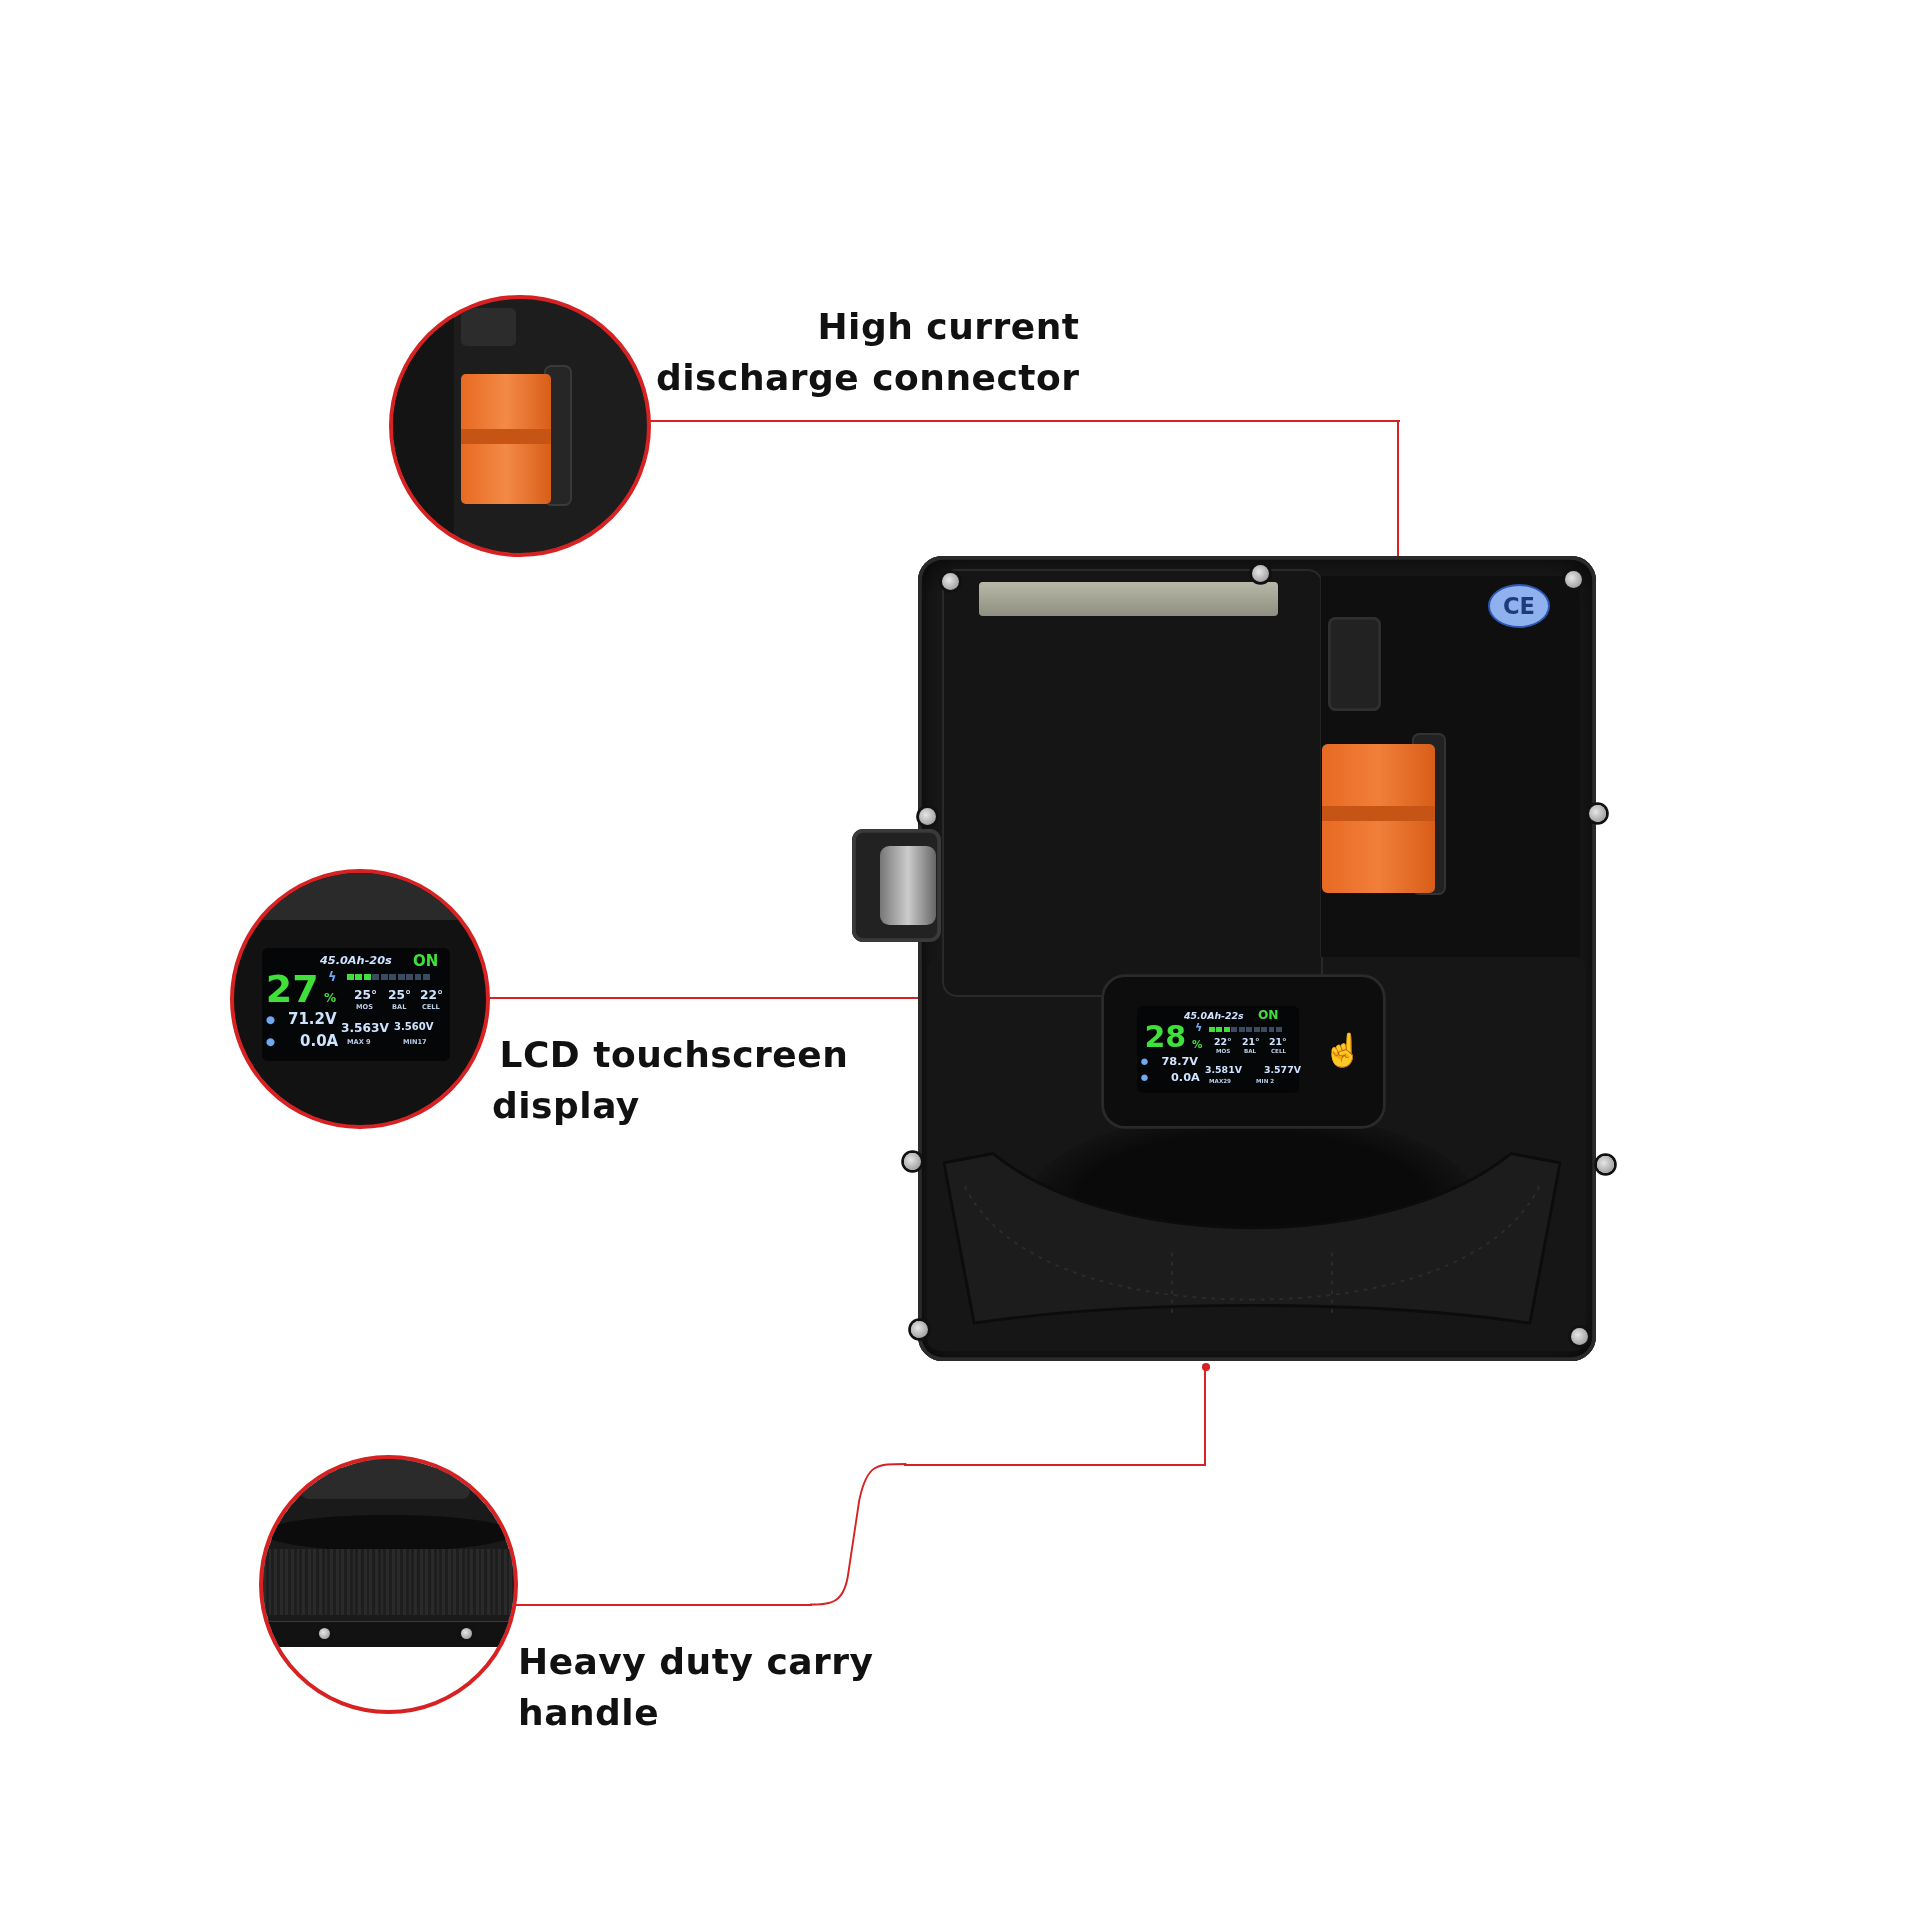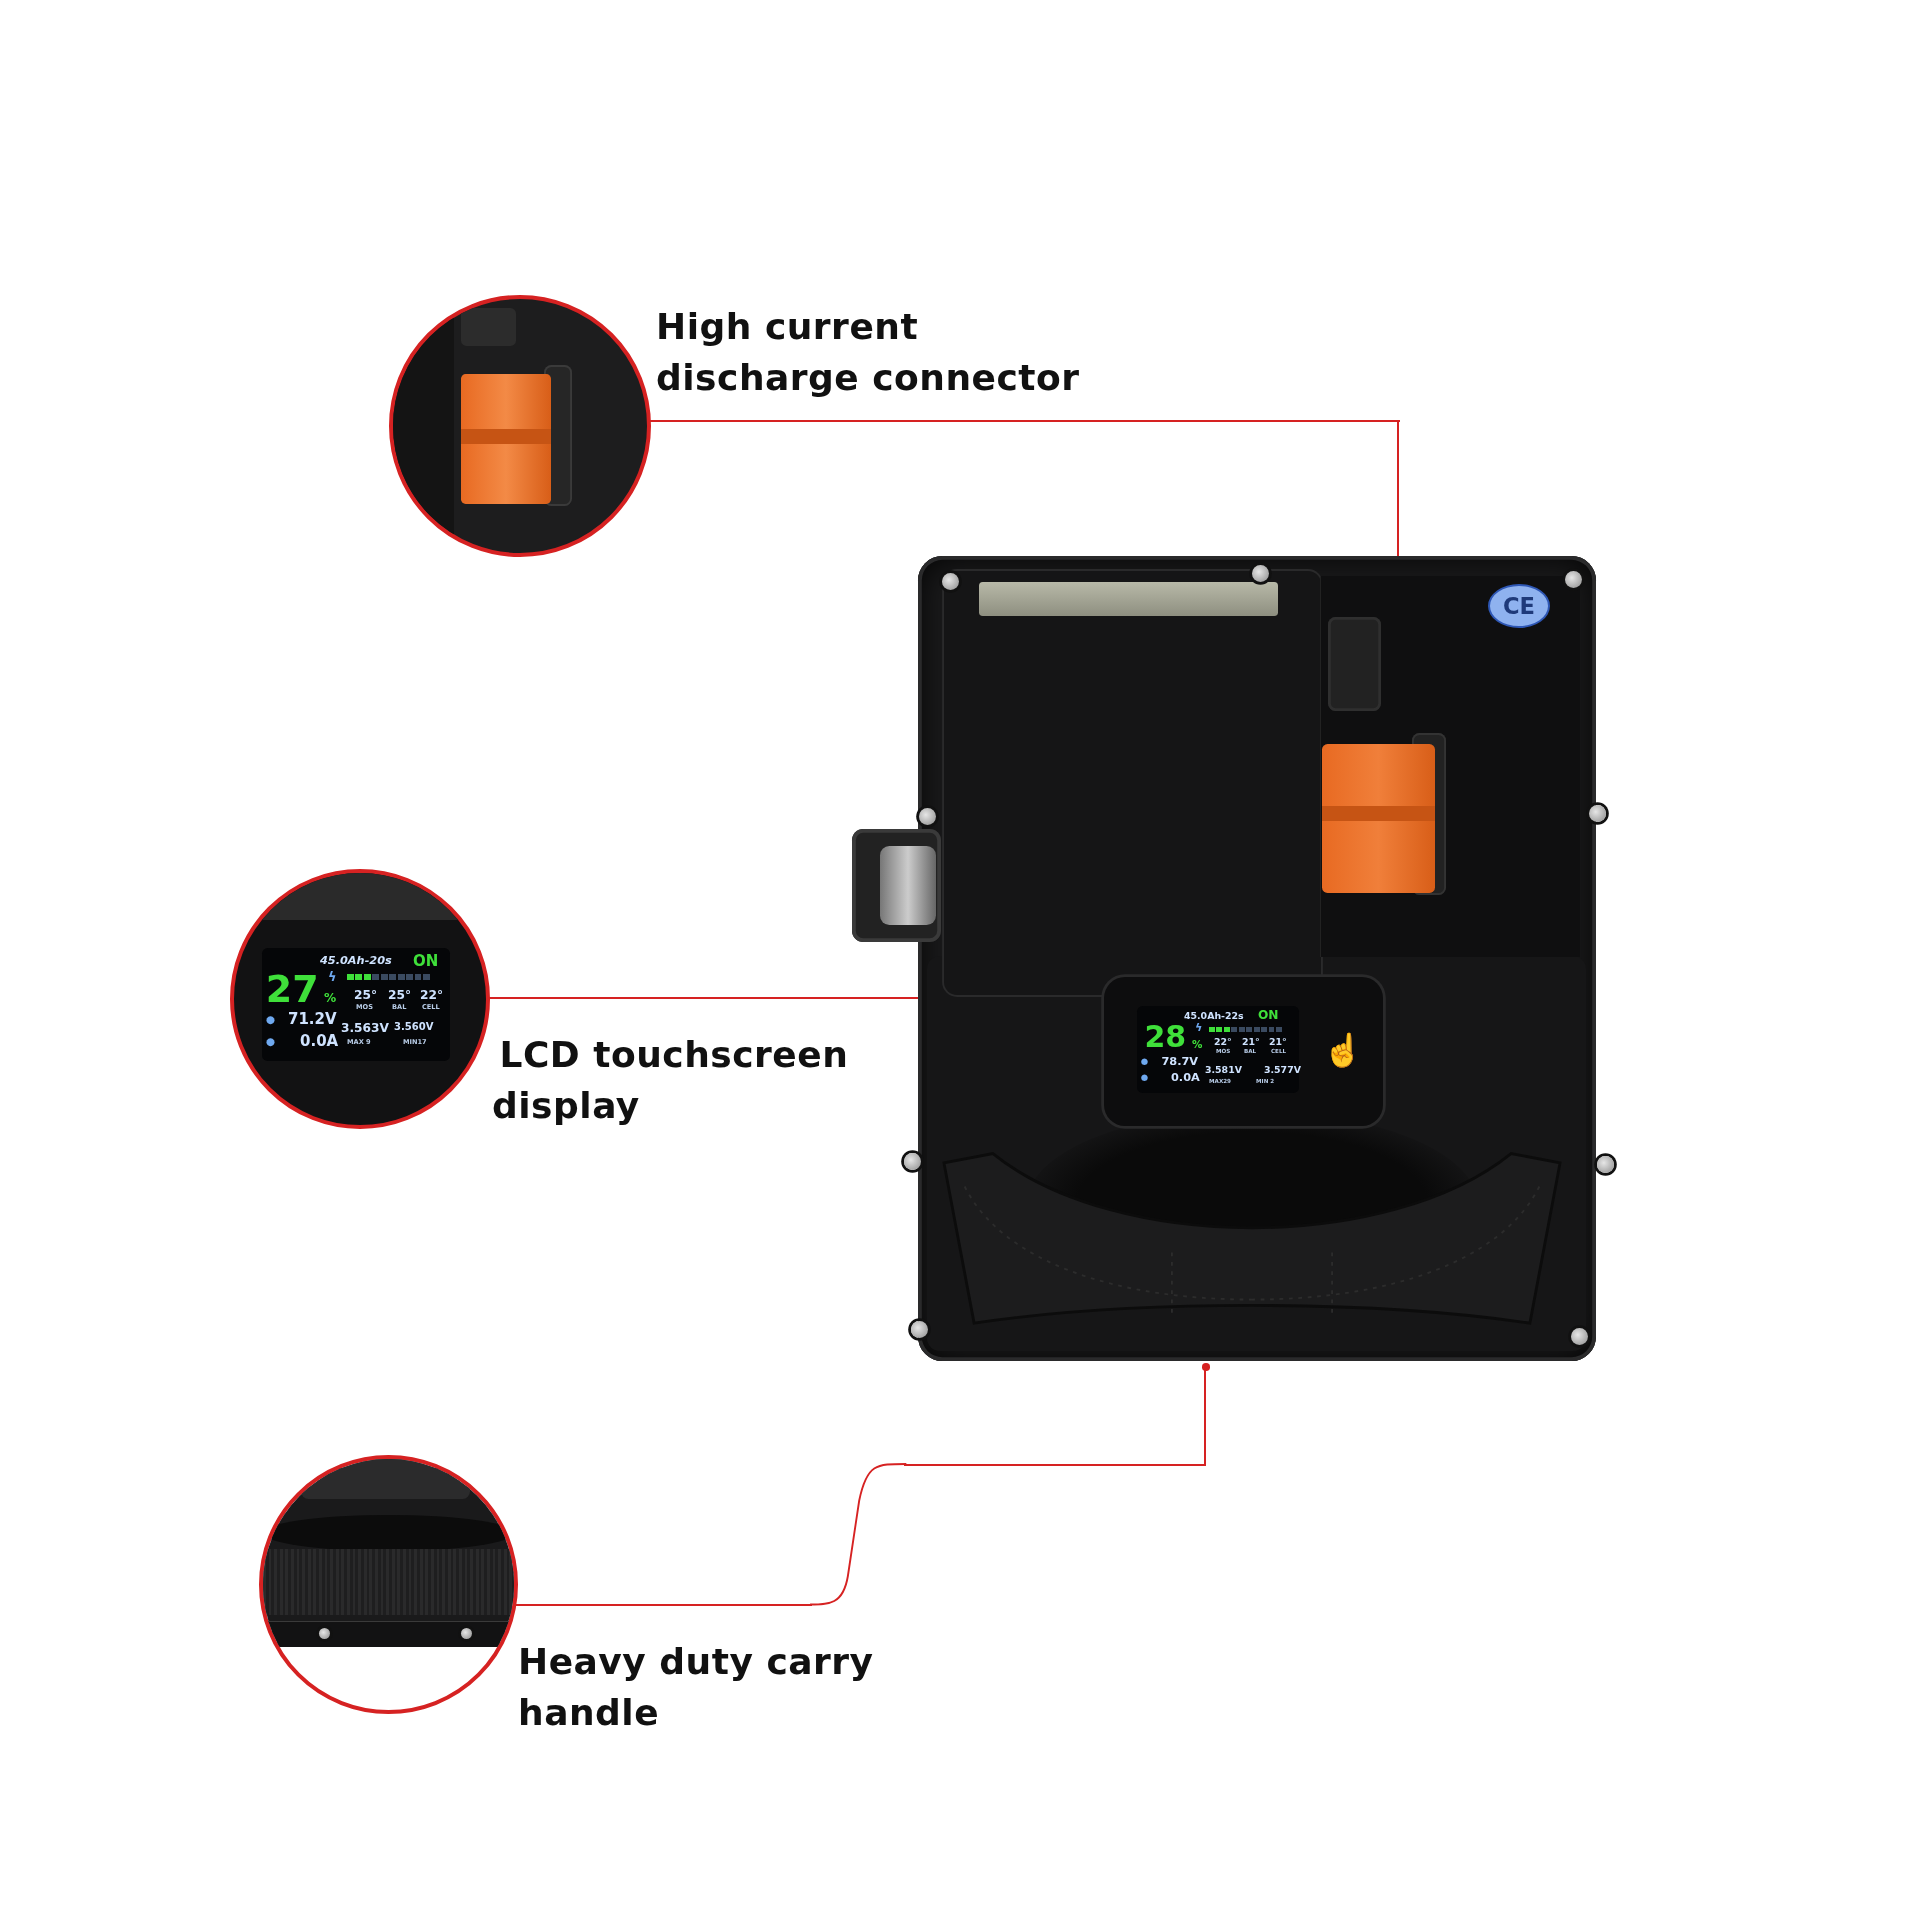--- a/index.html
+++ b/index.html
@@ -78,21 +78,21 @@
   <div class="screw" style="left:919px;top:808px;"></div>
   <div class="screw" style="left:904px;top:1153px;"></div>
   <div class="screw" style="left:1597px;top:1156px;"></div>
   <div class="screw" style="left:911px;top:1321px;"></div>
   <div class="screw" style="left:1571px;top:1328px;"></div>
 
   <div class="handlehole"></div>
 
   <div class="screenbezel"></div>
   <div class="lcd">
-    <div class="lcdc b" style="left:47px;top:3.8px;font-size:9.4px;">45.0Ah-22s</div>
+    <div class="lcdc b" style="left:47px;top:3.8px;font-size:9.4px;font-style:italic;">45.0Ah-22s</div>
     <div class="lcdc g" style="left:121px;top:1.9px;font-size:12.2px;">ON</div>
     <div class="lcdc g" style="left:7.5px;top:15px;font-size:30px;line-height:32px;">28</div>
     <div class="lcdc g" style="left:55px;top:32px;font-size:10.4px;">%</div>
     <div class="lcdc bl" style="left:58px;top:15px;font-size:11.3px;">ϟ</div>
     <div style="position:absolute;left:72px;top:21px;display:flex;gap:1.9px;">
       <span style="width:5.6px;height:4.7px;background:#3fe03a;display:block;"></span>
       <span style="width:5.6px;height:4.7px;background:#3fe03a;display:block;"></span>
       <span style="width:5.6px;height:4.7px;background:#3fe03a;display:block;"></span>
       <span style="width:5.6px;height:4.7px;background:#3a4a60;display:block;"></span>
       <span style="width:5.6px;height:4.7px;background:#3a4a60;display:block;"></span>
@@ -130,21 +130,21 @@
 </div>
 
 <div class="callout" style="left:389px;top:295px;width:262px;height:262px;background:#1d1d1e;">
   <div style="position:absolute;left:0;top:0;width:61px;height:100%;background:#141414;"></div>
   <div style="position:absolute;left:68px;top:9.4px;width:55px;height:38px;background:#2c2c2c;border-radius:5.6px;"></div>
   <div style="position:absolute;left:151px;top:66px;width:28px;height:141px;background:#262626;border-radius:7.5px;box-shadow:inset 0 0 0 1.9px #3a3a3a;"></div>
   <div style="position:absolute;left:68px;top:75px;width:90px;height:130px;background:linear-gradient(90deg,#e86a22,#f38a46 50%,#d85e18);border-radius:4.7px;">
     <div style="position:absolute;left:0;right:0;top:55px;height:15px;background:#c65414;"></div>
   </div>
 </div>
-<div class="label" style="left:656px;top:301px;">
+<div class="label" style="left:656px;top:301px;text-align:right;">
   <div>High current</div>
   <div>discharge connector</div>
 </div>
 
 <div class="callout" style="left:230px;top:869px;width:260px;height:260px;background:#121213;">
   <div style="position:absolute;left:0;top:0;width:100%;height:47px;background:#2a2a2a;"></div>
   <div style="position:absolute;left:28px;top:75px;width:188px;height:113px;background:#050608;border-radius:5.6px;">
     <div class="lcdc b" style="left:58px;top:5.6px;font-size:11.3px;font-style:italic;">45.0Ah-20s</div>
     <div class="lcdc g" style="left:151px;top:3.8px;font-size:15px;">ON</div>
     <div class="lcdc g" style="left:3.8px;top:21px;font-size:38px;line-height:40px;">27</div>

